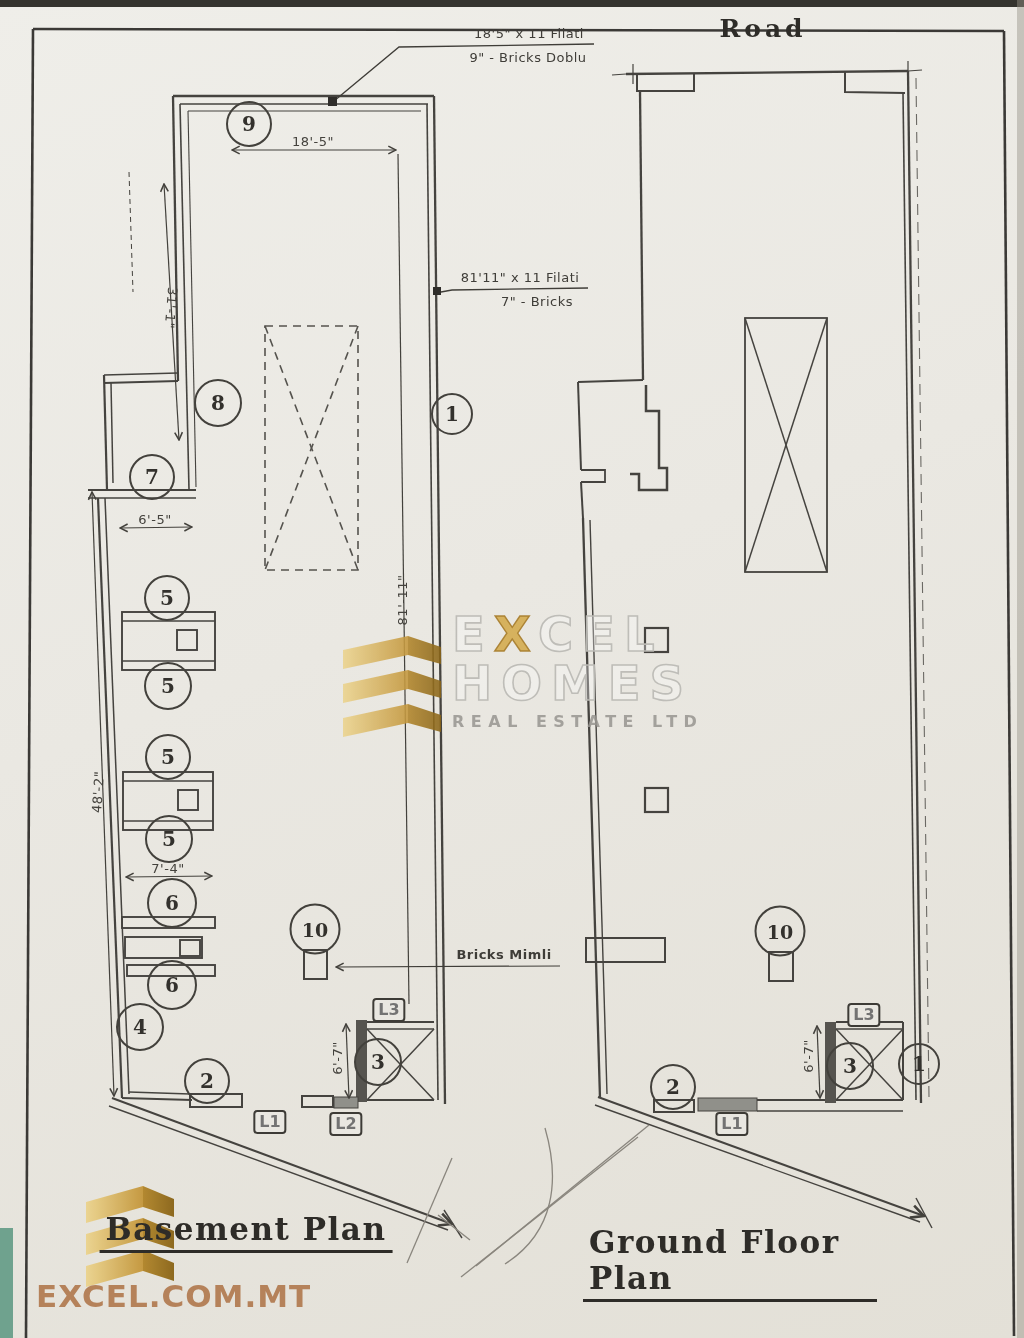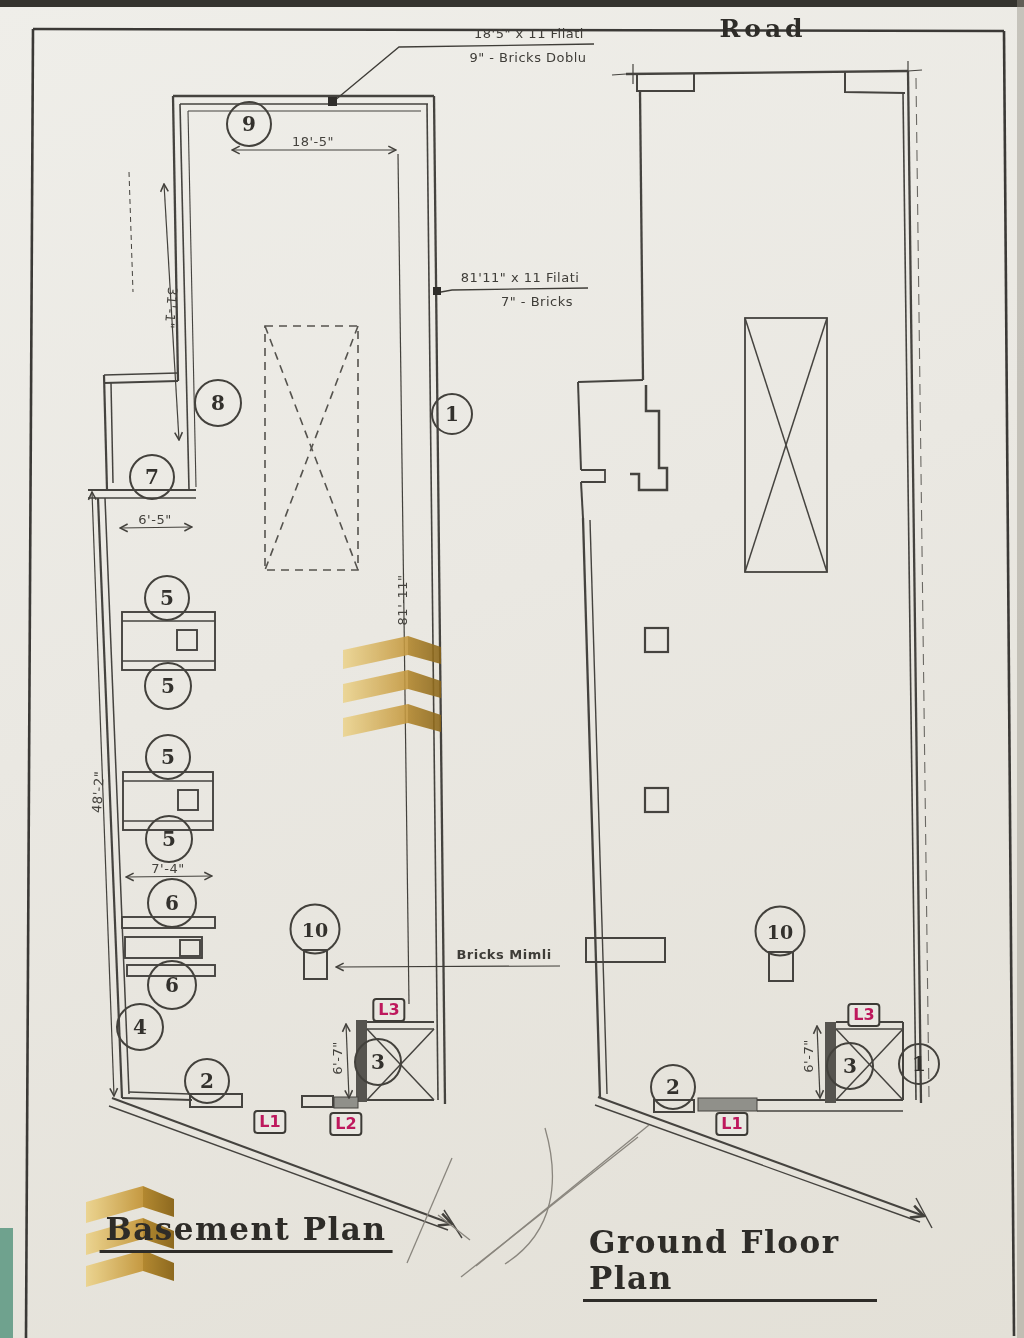--- a/index.html
+++ b/index.html
@@ -18,21 +18,21 @@
   .marker{
     position:absolute;transform:translate(-50%,-50%);
     border:2.3px solid #43413c;border-radius:50%;
     display:flex;align-items:center;justify-content:center;
     font-family:"DejaVu Serif",serif;font-weight:bold;font-size:20px;color:#33312d;
     background:transparent;
   }
   .lintel{
     position:absolute;transform:translate(-50%,-50%);
     border:2.5px solid #3d3b36;border-radius:4px;background:#e9e7e1;
-    font-weight:bold;font-size:16px;color:#be185d;padding:1px 4px;line-height:18px;
+    font-weight:bold;font-size:16px;color:#737373;padding:1px 4px;line-height:18px;
   }
   .title{
     position:absolute;transform:translate(-50%,0);
     font-family:"DejaVu Serif",serif;font-weight:bold;font-size:31px;color:#2e2c28;
     letter-spacing:1.5px;border-bottom:3px solid #2e2c28;padding:0 6px 3px 6px;
   }
   .road{
     position:absolute;transform:translate(-50%,0);
     font-family:"DejaVu Serif",serif;font-weight:bold;font-size:25px;color:#2e2c28;letter-spacing:4px;
   }
@@ -298,15 +298,21 @@
 
   <div class="lintel" style="left:389px;top:1010px;">L3</div>
   <div class="lintel" style="left:270px;top:1122px;">L1</div>
   <div class="lintel" style="left:346px;top:1124px;">L2</div>
   <div class="lintel" style="left:864px;top:1015px;">L3</div>
   <div class="lintel" style="left:732px;top:1124px;">L1</div>
 
   <div class="title" style="left:246px;top:1211px;">Basement Plan</div>
   <div class="title" style="left:730px;top:1224px;">Ground Floor Plan</div>
 
-
+  <div class="wm-text">
+    <div class="wm-big"><span>E</span><span class="wm-x">X</span><span>CEL</span></div>
+    <div class="wm-big">HOMES</div>
+    <div class="wm-sub">REAL ESTATE LTD</div>
+  </div>
+
+  <div class="website">EXCEL.COM.MT</div>
 
 </div>
 
 </body></html>

